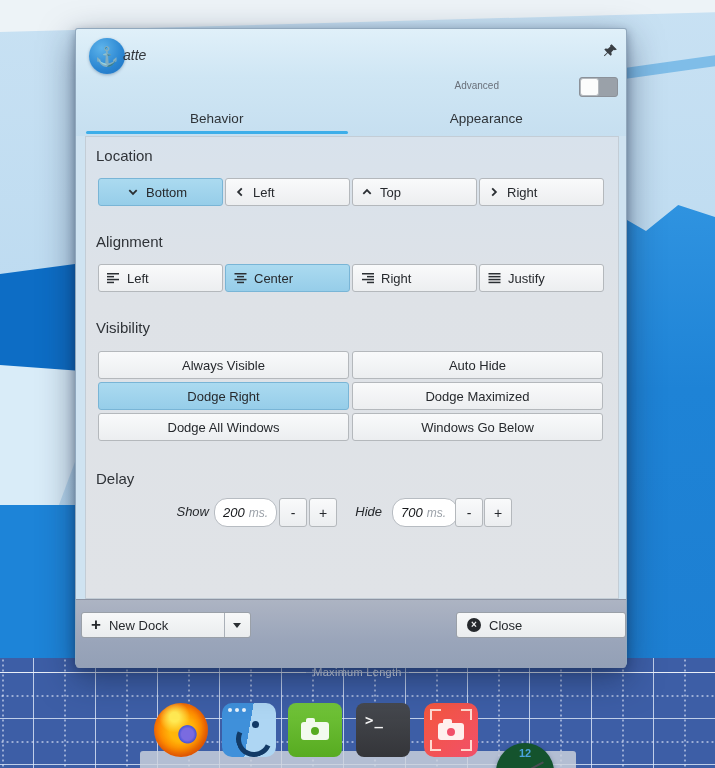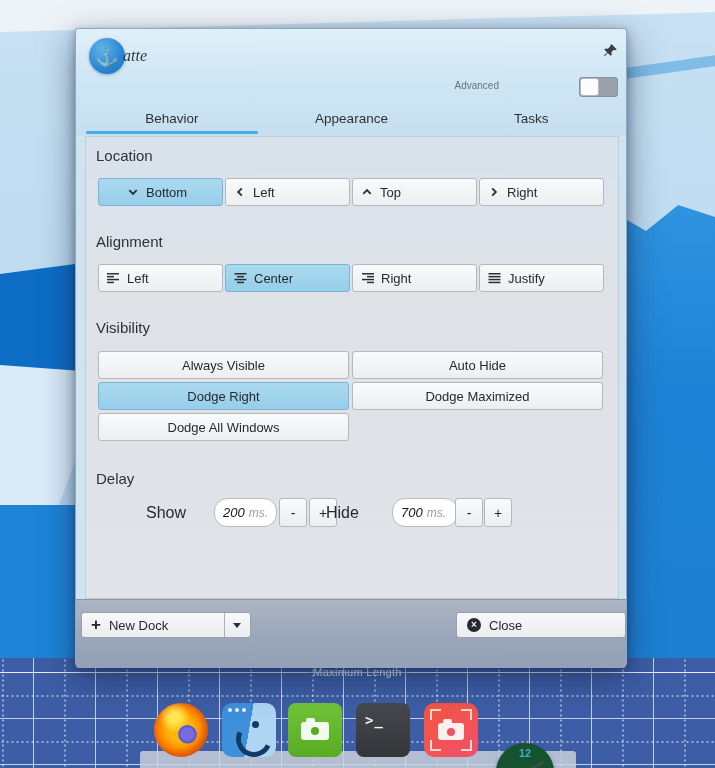--- a/index.html
+++ b/index.html
@@ -82,22 +82,22 @@
   
   .dialog{position:absolute;left:75px;top:28px;width:552px;height:638px;z-index:10;
     background:#cfe3f1;border:1px solid rgba(95,120,145,.55);box-sizing:border-box;border-radius:3px;
     box-shadow:0 12px 34px rgba(15,30,60,.5),0 3px 10px rgba(15,30,60,.35);}
   .chrome{position:absolute;left:0;top:0;right:0;height:107px;border-radius:3px 3px 0 0;
     background:linear-gradient(180deg,#e0f0f9 0%,#cfe6f4 45%,#c6dff0 100%);}
   .logo{position:absolute;left:13px;top:9px;width:36px;height:36px;border-radius:50%;
     background:radial-gradient(circle at 35% 28%,#5db3ea 0%,#2a86d2 60%,#1f6fbe 100%);
     display:flex;align-items:center;justify-content:center;box-shadow:0 1px 3px rgba(20,60,100,.35);}
   .logo span{color:#ffffff;font-size:19px;line-height:1;}
-  .apptitle{position:absolute;left:47px;top:18px;font-family:Liberation Serif, serif;font-style:italic;
-    font-size:16px;color:#33383d;}
+  .apptitle{position:absolute;left:47px;top:18px;font-family:Liberation Sans, sans-serif;font-style:italic;
+    font-size:14px;color:#33383d;}
   .pin{position:absolute;left:527px;top:14px;width:15px;height:15px;cursor:pointer;}
   .pin svg{display:block;}
   .adv-label{position:absolute;right:127px;top:51px;font-size:10px;color:#69707a;}
   .switch{position:absolute;left:503px;top:48px;width:39px;height:20px;background:#9aa1a9;
     border:1px solid #8b9199;border-radius:3px;box-sizing:border-box;}
   .switch .knob{position:absolute;left:0;top:0;width:19px;height:18px;background:#fbfcfc;
     border:1px solid #b3b8bd;border-radius:3px;box-sizing:border-box;}
   .tabs{position:absolute;left:10px;right:9px;top:74px;height:31px;display:flex;gap:8px;}
   .tab{flex:1;display:flex;align-items:center;justify-content:center;position:relative;
     font-size:13.5px;color:#2e3338;cursor:pointer;}
@@ -112,21 +112,21 @@
     background:linear-gradient(#f9fafb,#eceef0);border:1px solid #b4b8bc;border-radius:3px;
     font-size:13px;color:#26292d;cursor:pointer;}
   .btn .btn-ic{display:flex;align-items:center;margin:0 7px 0 8px;}
   .btn .btn-lb{white-space:nowrap;}
   .btn.selected{background:linear-gradient(#abdaf0,#96cde9);border-color:#79b5d6;}
   .seg-row{position:absolute;left:0;top:0;}
   .vis-grid{position:absolute;left:12px;top:214px;display:grid;
     grid-template-columns:251px 251px;grid-auto-rows:28px;gap:3px 3px;}
   .vis-grid .btn{position:relative;justify-content:center;}
   .delay-row{position:absolute;left:0;top:361px;width:100%;height:29px;}
-  .dl-label{position:absolute;top:6px;font-size:16px;color:#26292d;}
+  .dl-label{position:absolute;top:6px;font-size:13px;color:#26292d;text-align:right;font-style:italic;}
   .spin-field{position:absolute;top:0;height:29px;box-sizing:border-box;background:#ffffff;
     border:1px solid #b7bcc2;border-radius:13px;display:flex;align-items:center;padding-left:8px;gap:4px;cursor:text;}
   .spin-val{font-style:italic;font-size:13px;color:#16181b;}
   .spin-unit{font-style:italic;font-size:12px;color:#9ba1a8;}
   .spin-btn{position:absolute;top:0;width:28px;height:29px;box-sizing:border-box;
     background:linear-gradient(#f9fafb,#eceef0);border:1px solid #b4b8bc;border-radius:3px;
     display:flex;align-items:center;justify-content:center;font-size:14px;color:#26292d;cursor:pointer;}
   
   .footer{position:absolute;left:0;right:0;top:570px;height:68px;border-radius:0 0 3px 3px;
     background:linear-gradient(180deg,#adb4c3 0%,#9aa5ba 60%,#93a0b6 100%);
@@ -219,23 +219,20 @@
     <div class="switch">
       <div class="knob"></div>
     </div>
     <div class="tabs" id="tabs">
         <div class="tab active">
           <span>Behavior</span>
         </div>
         <div class="tab">
           <span>Appearance</span>
         </div>
-        <div class="tab">
-          <span>Tasks</span>
-        </div>
       </div>
   </div>
 
   <div class="panel">
     <div class="sec-title" style="top:10px">Location</div>
     <div class="seg-row" id="loc-row">
         <div class="btn selected" style="left: 12px; top: 41px; width: 125px; padding-left: 20px;">
           <span class="btn-ic">
             <svg width="12" height="12" viewBox="0 0 12 12">
               <path d="M2.3 4.2l3.7 3.7 3.7-3.7" fill="none" stroke="#2b2f33" stroke-width="1.8"></path>
@@ -326,20 +323,23 @@
           <span class="btn-lb">Auto Hide</span>
         </div>
         <div class="btn selected">
           <span class="btn-lb">Dodge Right</span>
         </div>
         <div class="btn">
           <span class="btn-lb">Dodge Maximized</span>
         </div>
         <div class="btn">
           <span class="btn-lb">Dodge All Windows</span>
+        </div>
+        <div class="btn">
+          <span class="btn-lb">Windows Go Below</span>
         </div>
       </div>
 
     <div class="sec-title" style="top:333px">Delay</div>
     <div class="delay-row">
       <div class="dl-label" style="left:60px;width:63px">Show</div>
       <div class="spin-field" style="left:128px;width:63px">
         <span class="spin-val">200</span>
         <span class="spin-unit">ms.</span>
       </div>

